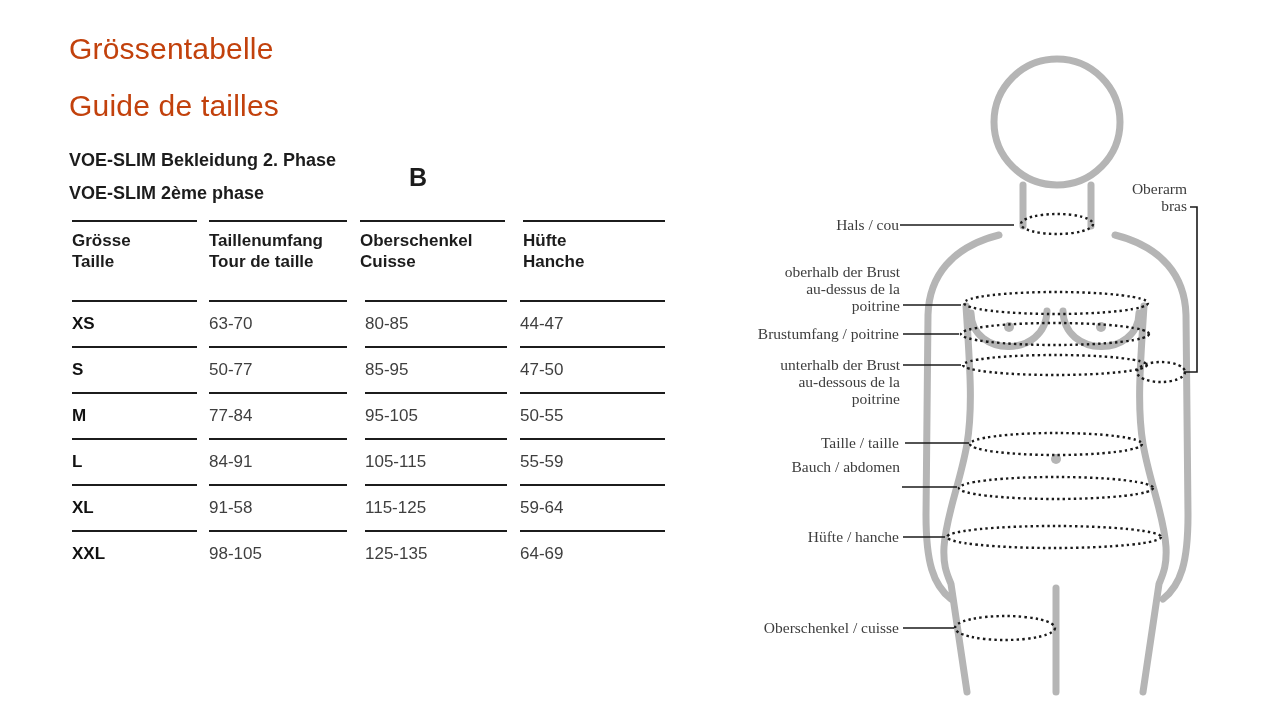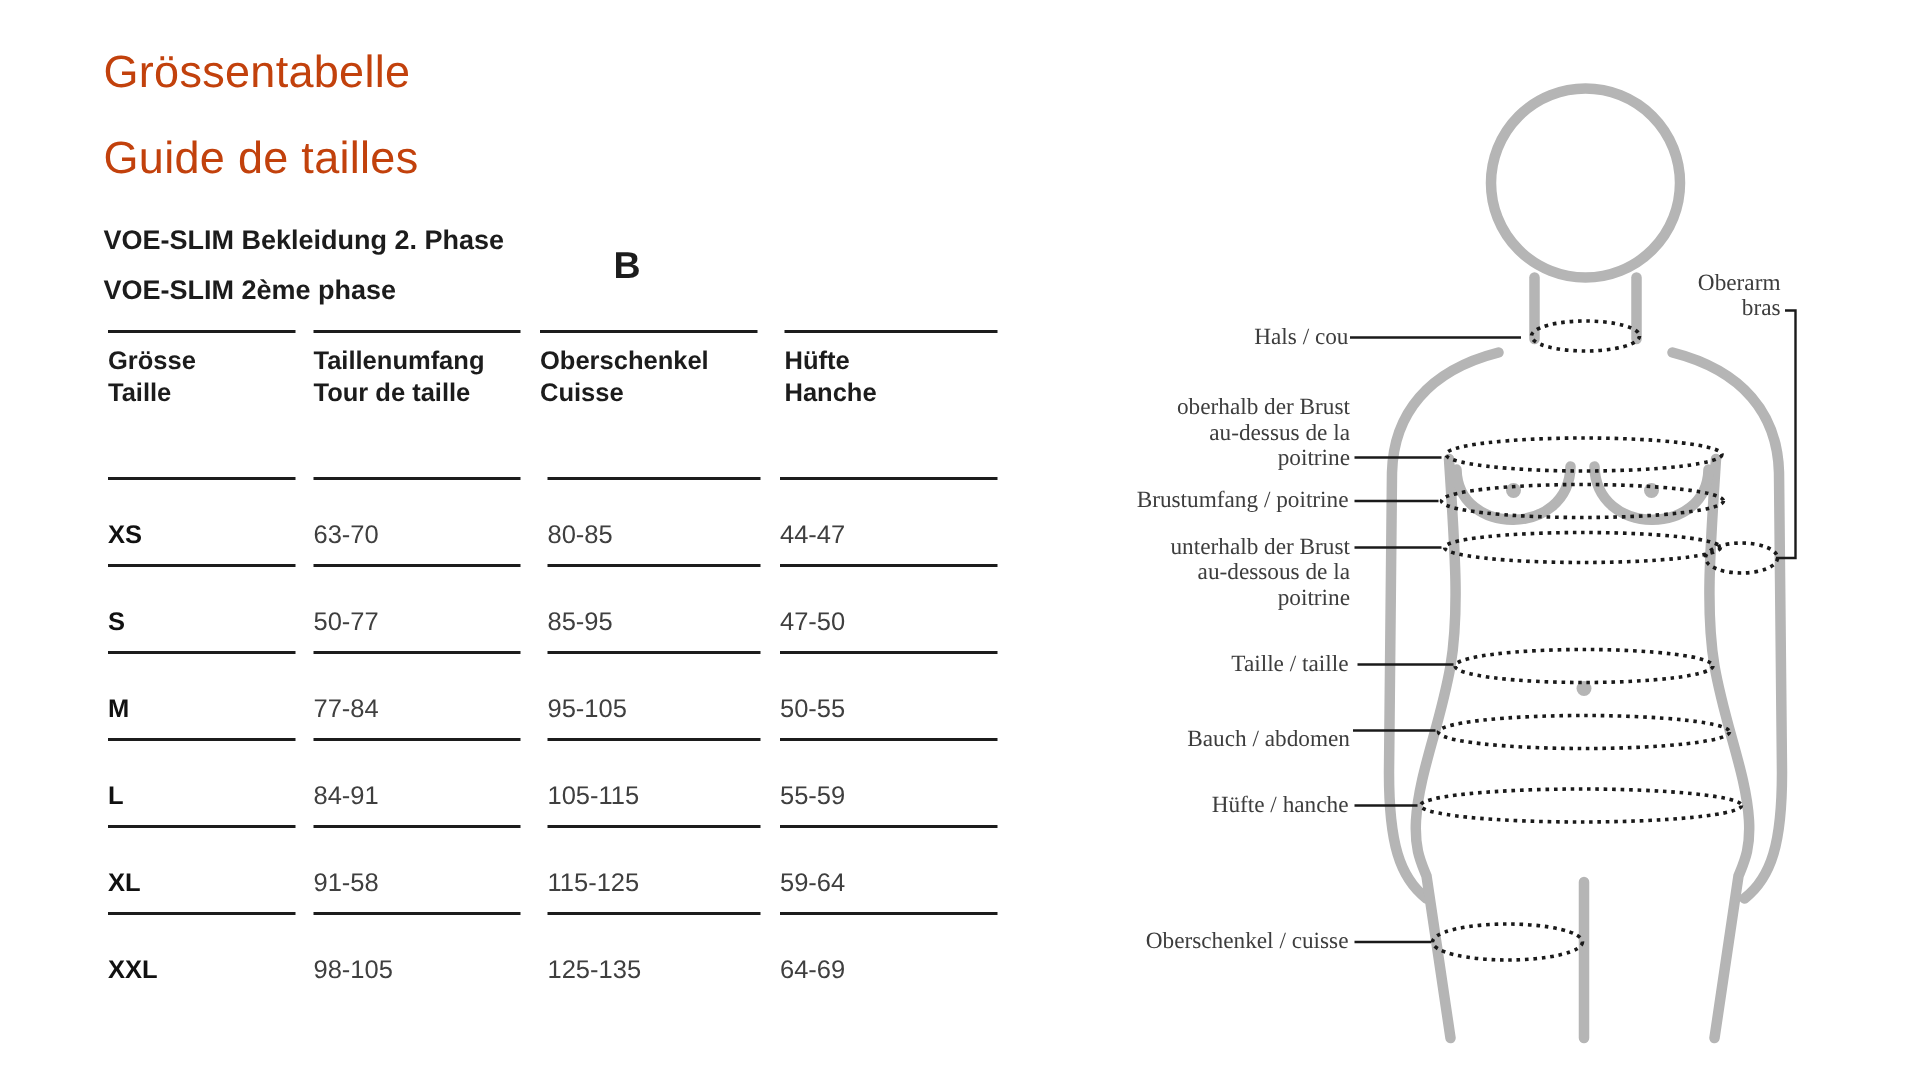--- a/index.html
+++ b/index.html
@@ -16,31 +16,31 @@
   .sub-fr{top:183px;}
   .letter-b{position:absolute;left:409px;top:163px;font-size:25px;font-weight:700;color:#1c1c1c;}
   
   .size-table{position:absolute;left:72px;top:220px;}
   .trow{display:flex;}
   .tcell{border-top:2px solid #1c1c1c;box-sizing:border-box;}
   .c1{width:125px;}
   .c2{width:138px;margin-left:12px;}
   .c3{width:142px;margin-left:18px;}
   .c4{width:145px;margin-left:13px;}
-  .thead-row .tcell{height:98px;padding-top:8px;font-size:17px;font-weight:700;line-height:21px;color:#1c1c1c;}
-  .tbody-row .tcell{height:58px;padding-top:28px;font-size:17px;line-height:18px;color:#3f3f3f;}
+  .thead-row .tcell{height:80px;padding-top:8px;font-size:17px;font-weight:700;line-height:21px;color:#1c1c1c;}
+  .tbody-row .tcell{height:46px;padding-top:13px;font-size:17px;line-height:18px;color:#3f3f3f;}
   .tbody-row .c1{font-weight:700;color:#111111;}
   
   .dlabel{position:absolute;font-size:15.5px;line-height:17px;color:#3d3d3d;text-align:right;white-space:nowrap;font-family:Liberation Serif, serif;}
   .lb-hals{right:381px;top:216px;}
   .lb-oberhalb{right:380px;top:263px;}
   .lb-brust{right:381px;top:325px;margin-left:18px;}
   .lb-unterhalb{right:380px;top:356px;}
   .lb-taille{right:381px;top:434px;}
-  .lb-bauch{right:380px;top:484px;}
+  .lb-bauch{right:380px;top:458px;}
   .lb-huefte{right:381px;top:528px;}
   .lb-oberschenkel{right:381px;top:619px;}
   .lb-oberarm{right:93px;top:180px;}
   .diagram-svg{position:absolute;left:700px;top:0;}
 </style>
 </head>
 <body>
 
 <div class="page">
 

